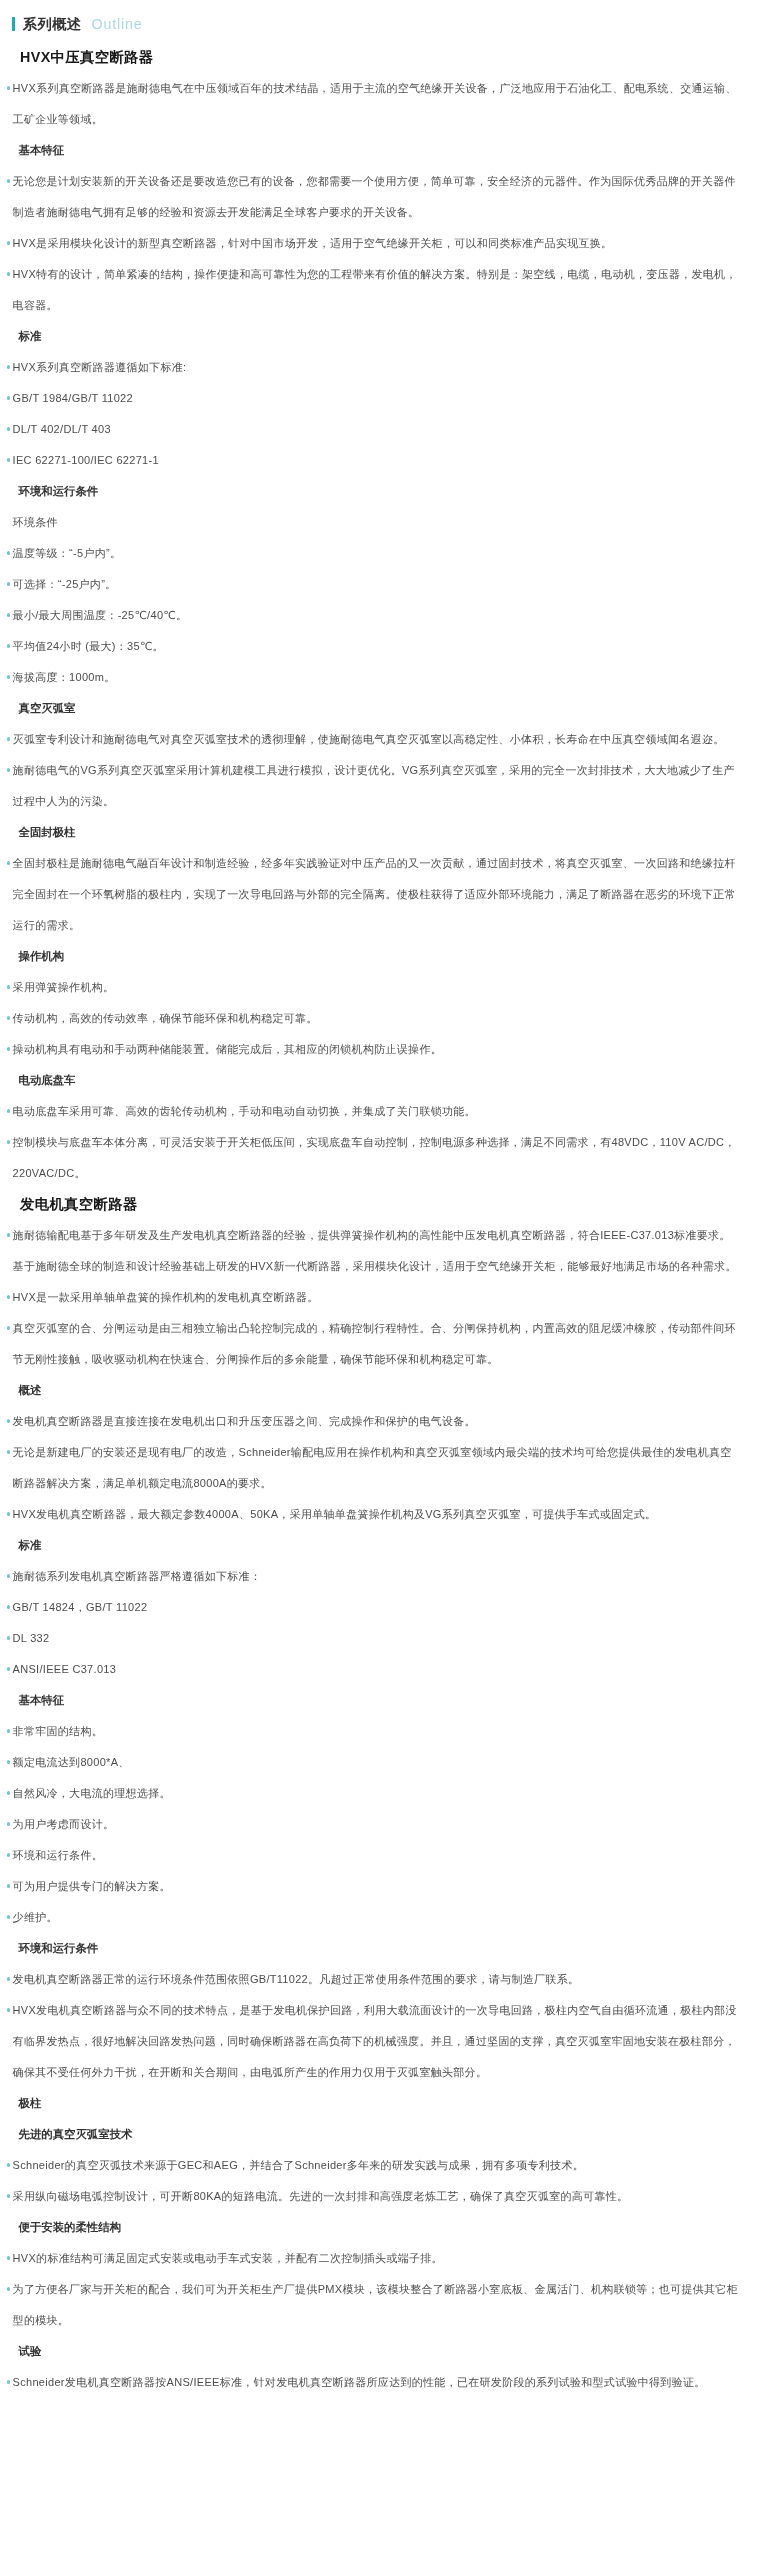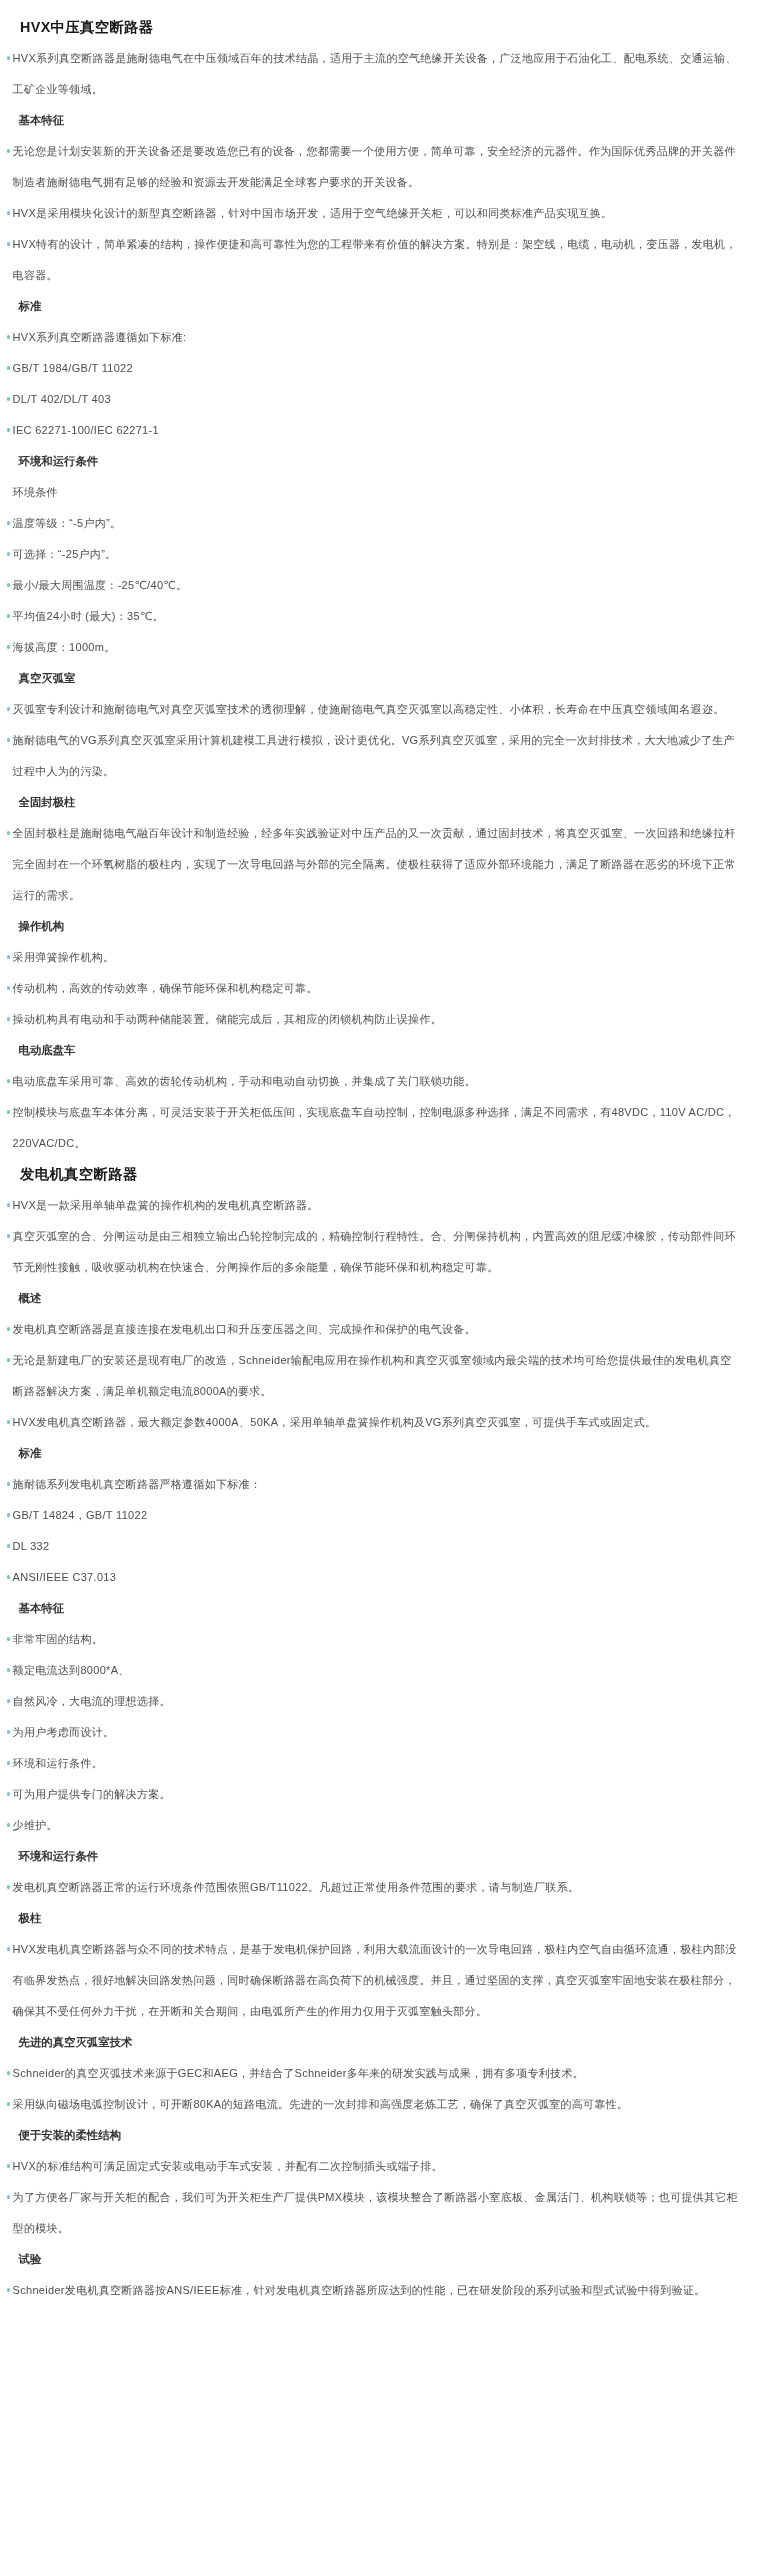--- a/index.html
+++ b/index.html
@@ -80,20 +80,25 @@
     font-size: 11px;
     color: #4d4d4d;
     padding-left: 12.6px;
     letter-spacing: 0.3px;
   }
 </style>
 </head>
 <body>
 
 <div class="page">
+  <div class="page-header">
+    <span class="accent-bar"></span>
+    <span class="title-zh">系列概述</span>
+    <span class="title-en">Outline</span>
+  </div>
   <div class="content">
       <div class="block h2">HVX中压真空断路器</div>
       <div class="block bullet"><span class="dot"></span><span class="txt">HVX系列真空断路器是施耐德电气在中压领域百年的技术结晶，适用于主流的空气绝缘开关设备，广泛地应用于石油化工、配电系统、交通运输、工矿企业等领域。</span></div>
       <div class="block h3">基本特征</div>
       <div class="block bullet"><span class="dot"></span><span class="txt">无论您是计划安装新的开关设备还是要改造您已有的设备，您都需要一个使用方便，简单可靠，安全经济的元器件。作为国际优秀品牌的开关器件制造者施耐德电气拥有足够的经验和资源去开发能满足全球客户要求的开关设备。</span></div>
       <div class="block bullet"><span class="dot"></span><span class="txt">HVX是采用模块化设计的新型真空断路器，针对中国市场开发，适用于空气绝缘开关柜，可以和同类标准产品实现互换。</span></div>
       <div class="block bullet"><span class="dot"></span><span class="txt">HVX特有的设计，简单紧凑的结构，操作便捷和高可靠性为您的工程带来有价值的解决方案。特别是：架空线，电缆，电动机，变压器，发电机，电容器。</span></div>
       <div class="block h3">标准</div>
       <div class="block bullet"><span class="dot"></span><span class="txt">HVX系列真空断路器遵循如下标准:</span></div>
       <div class="block bullet"><span class="dot"></span><span class="txt">GB/T 1984/GB/T 11022</span></div>
@@ -112,20 +117,21 @@
       <div class="block h3">全固封极柱</div>
       <div class="block bullet"><span class="dot"></span><span class="txt">全固封极柱是施耐德电气融百年设计和制造经验，经多年实践验证对中压产品的又一次贡献，通过固封技术，将真空灭弧室、一次回路和绝缘拉杆完全固封在一个环氧树脂的极柱内，实现了一次导电回路与外部的完全隔离。使极柱获得了适应外部环境能力，满足了断路器在恶劣的环境下正常运行的需求。</span></div>
       <div class="block h3">操作机构</div>
       <div class="block bullet"><span class="dot"></span><span class="txt">采用弹簧操作机构。</span></div>
       <div class="block bullet"><span class="dot"></span><span class="txt">传动机构，高效的传动效率，确保节能环保和机构稳定可靠。</span></div>
       <div class="block bullet"><span class="dot"></span><span class="txt">操动机构具有电动和手动两种储能装置。储能完成后，其相应的闭锁机构防止误操作。</span></div>
       <div class="block h3">电动底盘车</div>
       <div class="block bullet"><span class="dot"></span><span class="txt">电动底盘车采用可靠、高效的齿轮传动机构，手动和电动自动切换，并集成了关门联锁功能。</span></div>
       <div class="block bullet"><span class="dot"></span><span class="txt">控制模块与底盘车本体分离，可灵活安装于开关柜低压间，实现底盘车自动控制，控制电源多种选择，满足不同需求，有48VDC，110V AC/DC，220VAC/DC。</span></div>
       <div class="block h2">发电机真空断路器</div>
+      <div class="block bullet"><span class="dot"></span><span class="txt">施耐德输配电基于多年研发及生产发电机真空断路器的经验，提供弹簧操作机构的高性能中压发电机真空断路器，符合IEEE-C37.013标准要求。基于施耐德全球的制造和设计经验基础上研发的HVX新一代断路器，采用模块化设计，适用于空气绝缘开关柜，能够最好地满足市场的各种需求。</span></div>
       <div class="block bullet"><span class="dot"></span><span class="txt">HVX是一款采用单轴单盘簧的操作机构的发电机真空断路器。</span></div>
       <div class="block bullet"><span class="dot"></span><span class="txt">真空灭弧室的合、分闸运动是由三相独立输出凸轮控制完成的，精确控制行程特性。合、分闸保持机构，内置高效的阻尼缓冲橡胶，传动部件间环节无刚性接触，吸收驱动机构在快速合、分闸操作后的多余能量，确保节能环保和机构稳定可靠。</span></div>
       <div class="block h3">概述</div>
       <div class="block bullet"><span class="dot"></span><span class="txt">发电机真空断路器是直接连接在发电机出口和升压变压器之间、完成操作和保护的电气设备。</span></div>
       <div class="block bullet"><span class="dot"></span><span class="txt">无论是新建电厂的安装还是现有电厂的改造，Schneider输配电应用在操作机构和真空灭弧室领域内最尖端的技术均可给您提供最佳的发电机真空断路器解决方案，满足单机额定电流8000A的要求。</span></div>
       <div class="block bullet"><span class="dot"></span><span class="txt">HVX发电机真空断路器，最大额定参数4000A、50KA，采用单轴单盘簧操作机构及VG系列真空灭弧室，可提供手车式或固定式。</span></div>
       <div class="block h3">标准</div>
       <div class="block bullet"><span class="dot"></span><span class="txt">施耐德系列发电机真空断路器严格遵循如下标准：</span></div>
       <div class="block bullet"><span class="dot"></span><span class="txt">GB/T 14824，GB/T 11022</span></div>
       <div class="block bullet"><span class="dot"></span><span class="txt">DL 332</span></div>
@@ -133,22 +139,22 @@
       <div class="block h3">基本特征</div>
       <div class="block bullet"><span class="dot"></span><span class="txt">非常牢固的结构。</span></div>
       <div class="block bullet"><span class="dot"></span><span class="txt">额定电流达到8000*A、</span></div>
       <div class="block bullet"><span class="dot"></span><span class="txt">自然风冷，大电流的理想选择。</span></div>
       <div class="block bullet"><span class="dot"></span><span class="txt">为用户考虑而设计。</span></div>
       <div class="block bullet"><span class="dot"></span><span class="txt">环境和运行条件。</span></div>
       <div class="block bullet"><span class="dot"></span><span class="txt">可为用户提供专门的解决方案。</span></div>
       <div class="block bullet"><span class="dot"></span><span class="txt">少维护。</span></div>
       <div class="block h3">环境和运行条件</div>
       <div class="block bullet"><span class="dot"></span><span class="txt">发电机真空断路器正常的运行环境条件范围依照GB/T11022。凡超过正常使用条件范围的要求，请与制造厂联系。</span></div>
+      <div class="block bullet"><span class="dot"></span><span class="txt">HVX发电机真空断路器与众不同的技术特点，是基于发电机保护回路，利用大载流面设计的一次导电回路，极柱内空气自由循环流通，极柱内部没有临界发热点，很好地解决回路发热问题，同时确保断路器在高负荷下的机械强度。并且，通过坚固的支撑，真空灭弧室牢固地安装在极柱部分，确保其不受任何外力干扰，在开断和关合期间，由电弧所产生的作用力仅用于灭弧室触头部分。</span></div>
       <div class="block h3">极柱</div>
-      <div class="block bullet"><span class="dot"></span><span class="txt">HVX发电机真空断路器与众不同的技术特点，是基于发电机保护回路，利用大载流面设计的一次导电回路，极柱内空气自由循环流通，极柱内部没有临界发热点，很好地解决回路发热问题，同时确保断路器在高负荷下的机械强度。并且，通过坚固的支撑，真空灭弧室牢固地安装在极柱部分，确保其不受任何外力干扰，在开断和关合期间，由电弧所产生的作用力仅用于灭弧室触头部分。</span></div>
       <div class="block h3">先进的真空灭弧室技术</div>
       <div class="block bullet"><span class="dot"></span><span class="txt">Schneider的真空灭弧技术来源于GEC和AEG，并结合了Schneider多年来的研发实践与成果，拥有多项专利技术。</span></div>
       <div class="block bullet"><span class="dot"></span><span class="txt">采用纵向磁场电弧控制设计，可开断80KA的短路电流。先进的一次封排和高强度老炼工艺，确保了真空灭弧室的高可靠性。</span></div>
       <div class="block h3">便于安装的柔性结构</div>
       <div class="block bullet"><span class="dot"></span><span class="txt">HVX的标准结构可满足固定式安装或电动手车式安装，并配有二次控制插头或端子排。</span></div>
       <div class="block bullet"><span class="dot"></span><span class="txt">为了方便各厂家与开关柜的配合，我们可为开关柜生产厂提供PMX模块，该模块整合了断路器小室底板、金属活门、机构联锁等；也可提供其它柜型的模块。</span></div>
       <div class="block h3">试验</div>
       <div class="block bullet"><span class="dot"></span><span class="txt">Schneider发电机真空断路器按ANS/IEEE标准，针对发电机真空断路器所应达到的性能，已在研发阶段的系列试验和型式试验中得到验证。</span></div>
     </div>
 </div>

